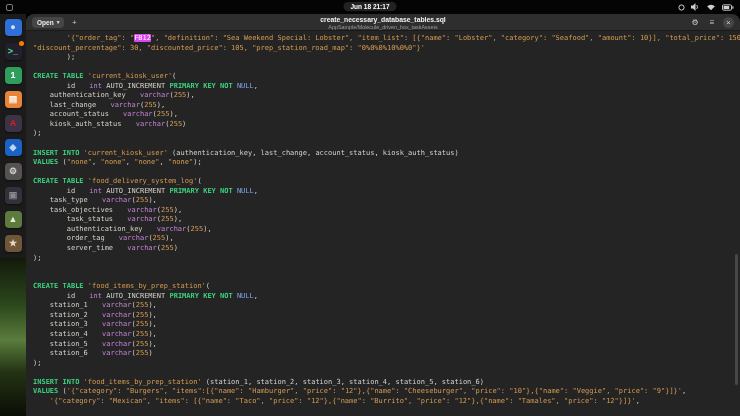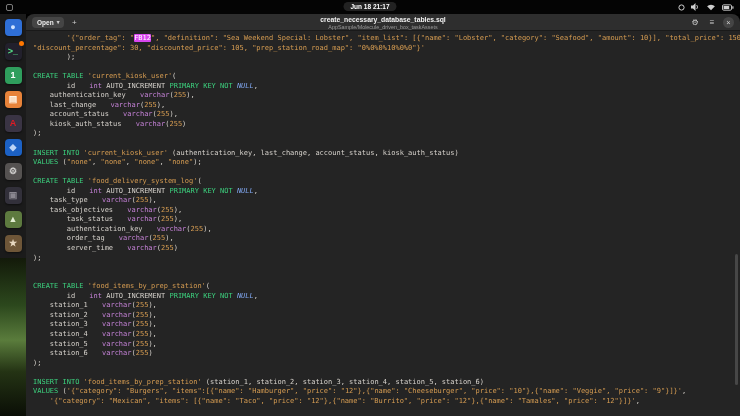--- a/index.html
+++ b/index.html
@@ -74,23 +74,23 @@
   .editor {
     flex:1; background:#242424; position:relative; overflow:hidden;
     padding:3px 0 0 7px;
   }
   .code {
     font-family:"DejaVu Sans Mono", monospace;
     font-size:7px; line-height:9.55px; white-space:pre; color:#d6d2cc;
   }
   .line { height:9.55px; }
   .w { color:#d6d2cc; }
-  .k { color:#3cd17e; font-weight:normal; }
+  .k { color:#3cd17e; font-weight:bold; }
   .t { color:#c481d6;margin-left:10px; }
-  .u { color:#80a7f0;font-style:italic; }
+  .u { color:#80a7f0; }
   .s { color:#d79d52; }
   .m { background:#d946ef; color:#ffffff; border-radius:1px; }
   .scroll-thumb {
     position:absolute; right:2px; top:58%; width:3px; height:34%;
     background:rgba(255,255,255,.16); border-radius:2px;
   }
 </style>
 </head>
 <body>
 

